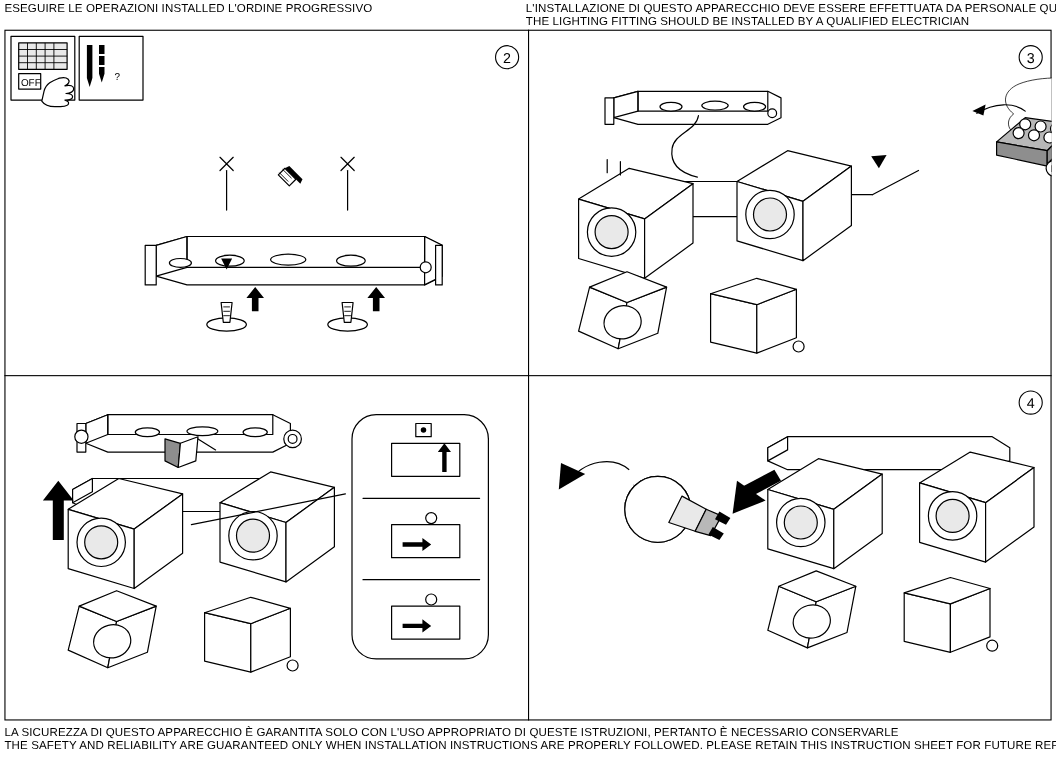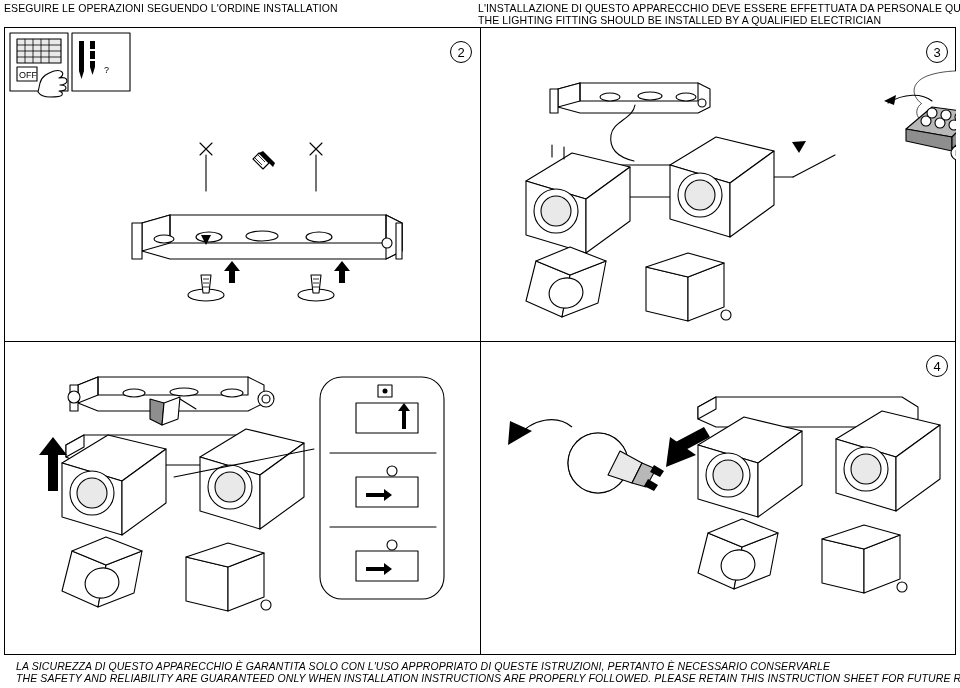--- a/index.html
+++ b/index.html
@@ -25,23 +25,22 @@
     white-space: nowrap;
     letter-spacing: 0.1px;
   }
   .hdr-left { left: 4px; top: 2px; }
   .hdr-right { left: 478px; top: 2px; }
   .ftr {
     position: absolute;
     font-size: 10.5px;
     line-height: 12px;
     white-space: nowrap;
-    left: 16px;
+    left: 4px;
     letter-spacing: 0.1px;
-    font-style: italic;
   }
   .ftr1 { top: 660px; }
   .ftr2 { top: 672px; }
 
   
   .frame {
     position: absolute;
     left: 4px;
     top: 27px;
     width: 952px;
@@ -94,21 +93,21 @@
   .fd { fill: #8e8e8e; stroke: #000; stroke-width: 1.1; stroke-linejoin: round; }
   .fk { fill: #000; stroke: none; }
   .txt { font-family: "Liberation Sans", sans-serif; font-size: 9px; fill: #000; }
 </style>
 </head>
 <body>
 
 <div id="sheet">
 
   <div class="hdr hdr-left">
-    <div>ESEGUIRE LE OPERAZIONI SEGUENDO L'ORDINE INSTALLATION</div>
+    <div>ESEGUIRE LE OPERAZIONI INSTALLED L'ORDINE PROGRESSIVO</div>
   </div>
 
   <div class="hdr hdr-right">
     <div>L'INSTALLAZIONE DI QUESTO APPARECCHIO DEVE ESSERE EFFETTUATA DA PERSONALE QUALIFICATO</div>
     <div>THE LIGHTING FITTING SHOULD BE INSTALLED BY A QUALIFIED ELECTRICIAN</div>
   </div>
 
   <div class="frame"></div>
   <div class="vdiv"></div>
   <div class="hdiv"></div>

